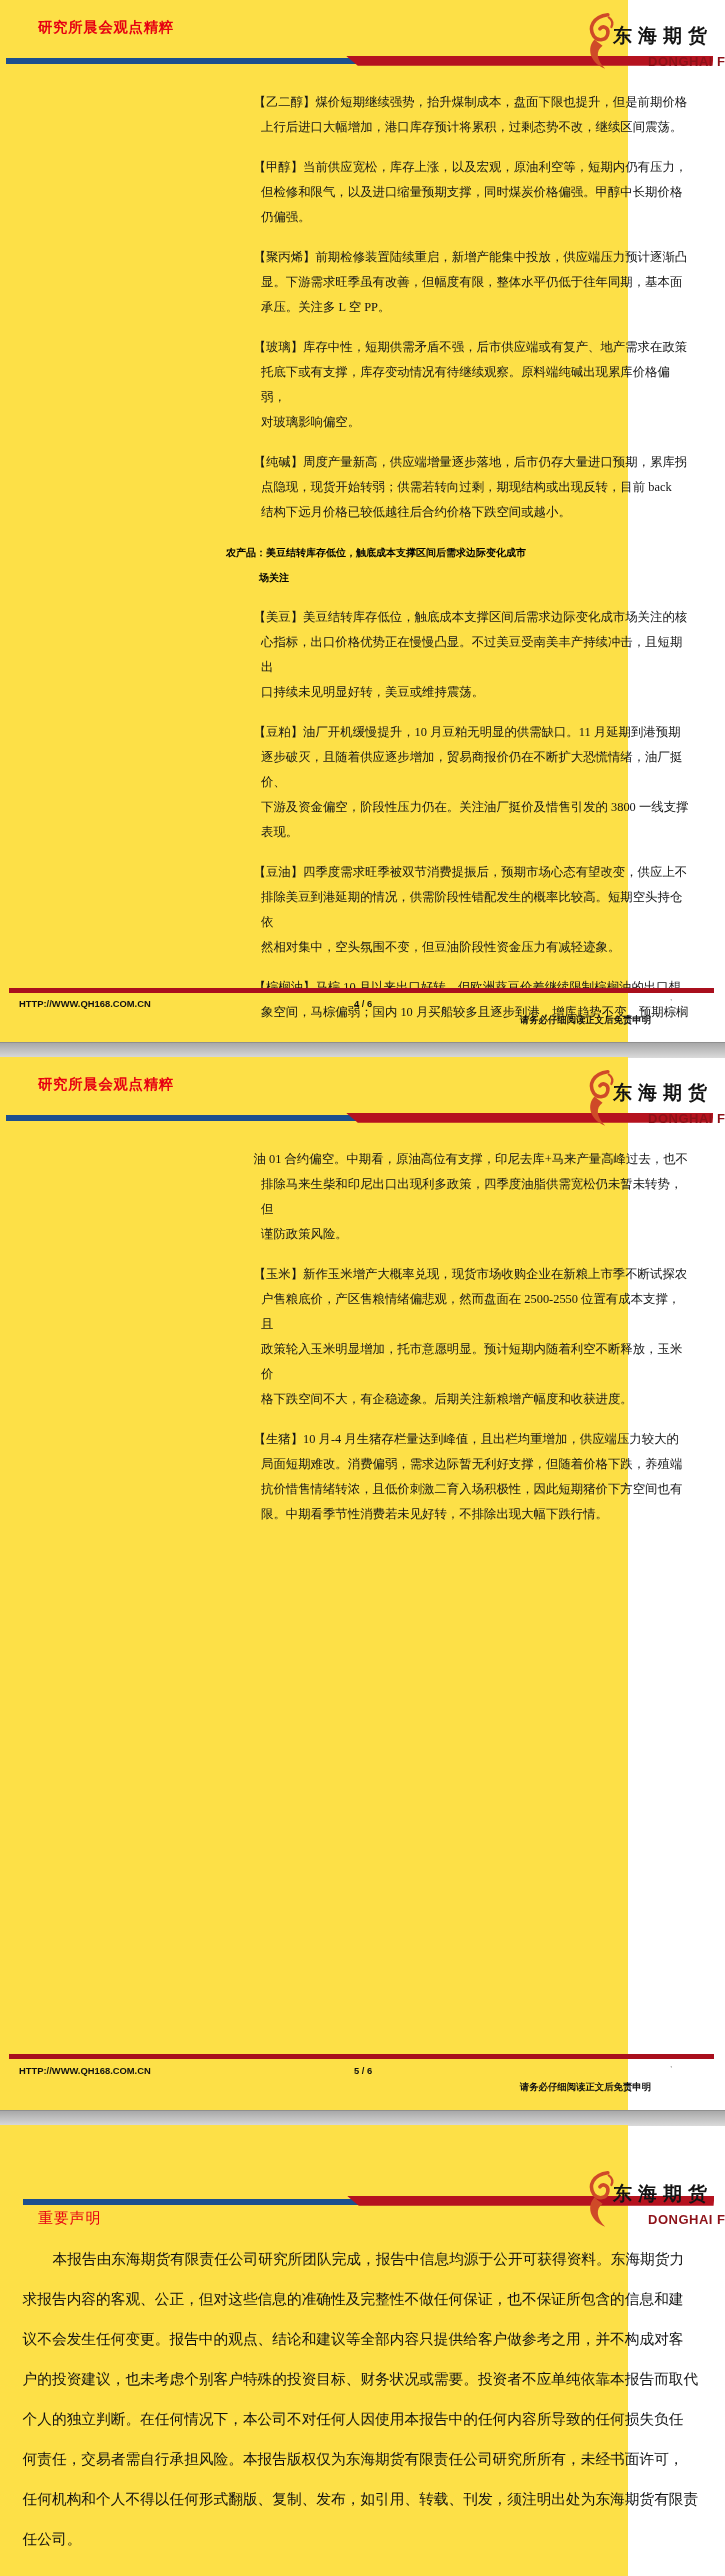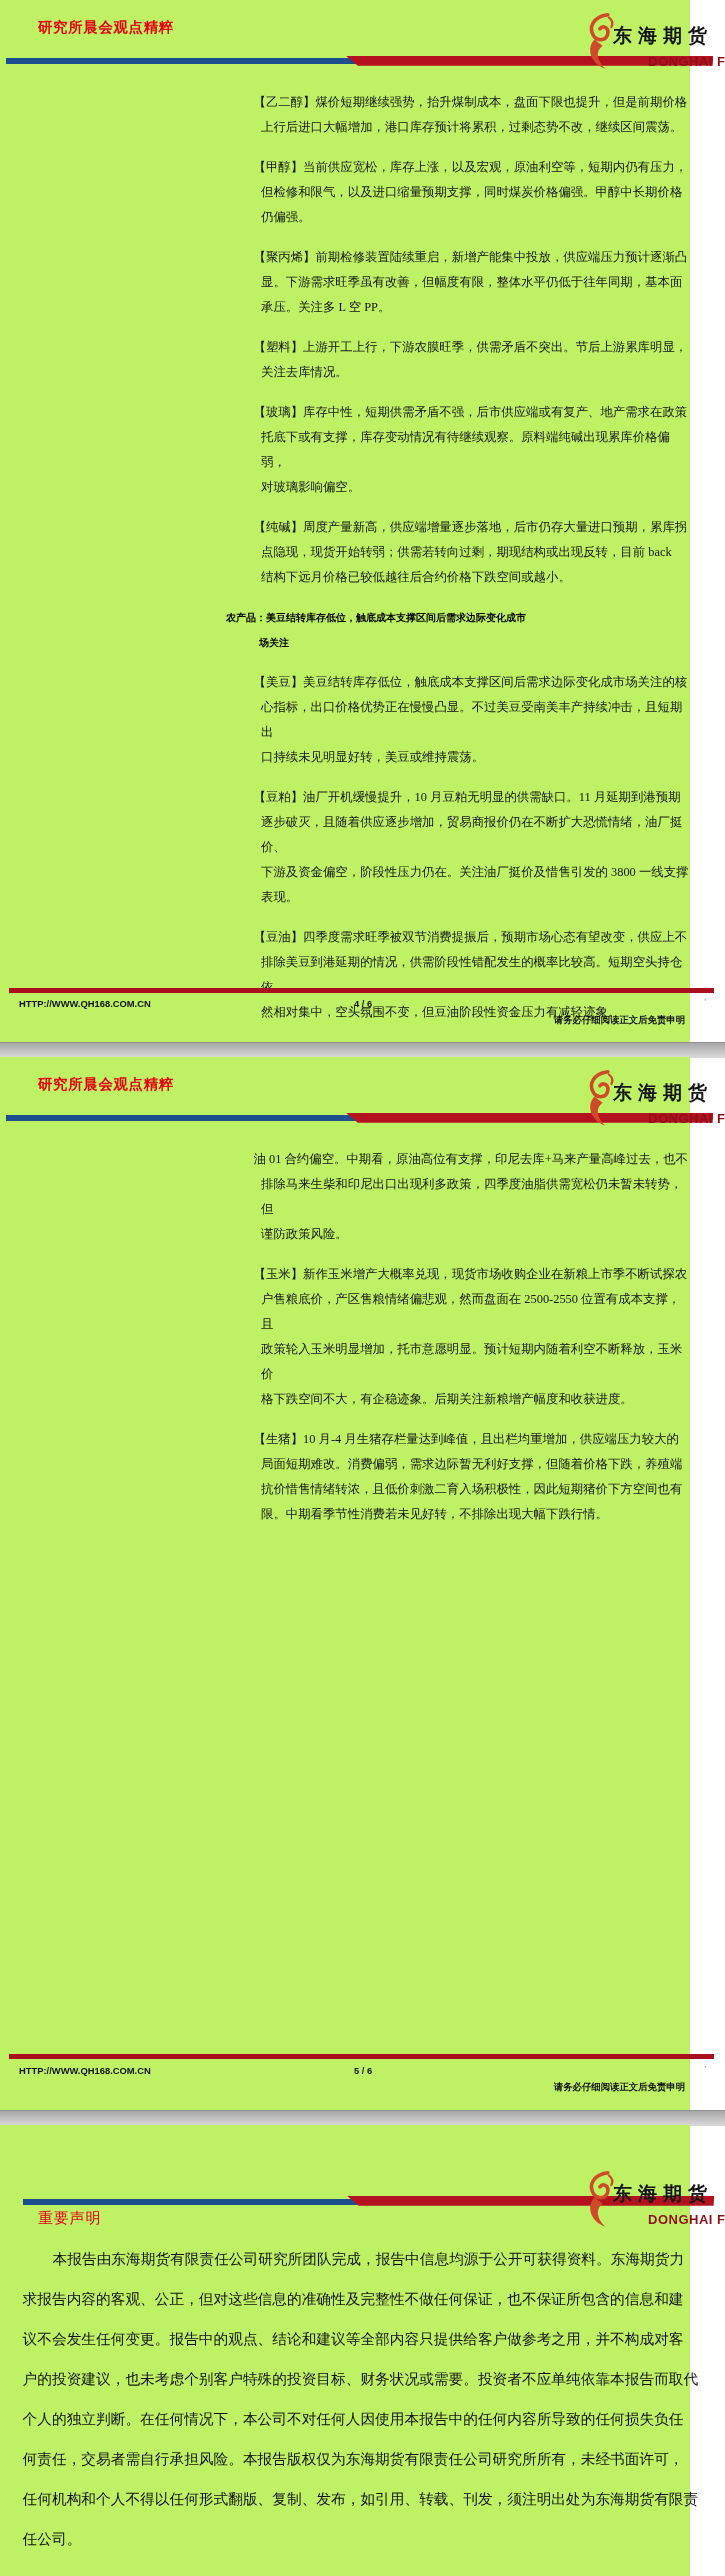--- a/index.html
+++ b/index.html
@@ -2,21 +2,21 @@
 <html style="font-size:12px"><head>
 <meta charset="utf-8">
 <style>
   html,body{margin:0;padding:0;}
   body{
     width:726px;height:2576px;position:relative;overflow:hidden;
     background:#ffffff;
     font-family:"Liberation Serif","DejaVu Serif",serif;
     color:#1a1a1a;
   }
-  .page{position:absolute;left:0;width:690px;background:#bef264;}
+  .page{position:absolute;left:0;width:628px;background:#fde047;}
   #page1{top:0;height:1042px;}
   #page2{top:1057px;height:1053px;}
   #page3{top:2125px;height:451px;}
   .separator{
     position:absolute;left:0;width:726px;height:15px;
     background:linear-gradient(#a8a8a8,#dadada);
     border-top:0.8px solid #8f8f8f;
   }
   #sep1{top:1042px;}
   #sep2{top:2110px;}
@@ -66,21 +66,21 @@
     padding-left:33px;text-indent:-33px;
     color:#000;
   }
 
   
   .fbar{position:absolute;left:9px;width:705px;height:4.5px;background:#a90f1d;}
   #fbar1{top:988px;} #fbar2{top:2054px;}
   .frow{
     position:absolute;left:0;width:690px;height:15px;
     font-family:"Liberation Sans","DejaVu Sans",sans-serif;
-    font-size:9.4px;font-weight:bold;color:#111;padding-left:34px;
+    font-size:9.4px;font-weight:bold;color:#111;
   }
   #frow1{top:998px;} #frow2{top:2065px;}
   .f-url{position:absolute;left:19px;top:0;}
   .f-page{position:absolute;left:0;width:726px;text-align:center;top:0;}
   .f-note{position:absolute;right:39px;top:16px;}
   .f-mark{position:absolute;right:18px;top:-1.5px;color:#8a8a8a;font-size:8.3px;font-weight:normal;}
 
   
   .disc-title{
     position:absolute;left:38px;top:84px;
@@ -114,22 +114,20 @@
 
   <div class="bodycol">
     <div class="para">【乙二醇】煤价短期继续强势，抬升煤制成本，盘面下限也提升，但是前期价格
 上行后进口大幅增加，港口库存预计将累积，过剩态势不改，继续区间震荡。</div>
     <div class="para">【甲醇】当前供应宽松，库存上涨，以及宏观，原油利空等，短期内仍有压力，
 但检修和限气，以及进口缩量预期支撑，同时煤炭价格偏强。甲醇中长期价格
 仍偏强。</div>
     <div class="para">【聚丙烯】前期检修装置陆续重启，新增产能集中投放，供应端压力预计逐渐凸
 显。下游需求旺季虽有改善，但幅度有限，整体水平仍低于往年同期，基本面
 承压。关注多 L 空 PP。</div>
-    <div class="para">【塑料】上游开工上行，下游农膜旺季，供需矛盾不突出。节后上游累库明显，
-关注去库情况。</div>
     <div class="para">【玻璃】库存中性，短期供需矛盾不强，后市供应端或有复产、地产需求在政策
 托底下或有支撑，库存变动情况有待继续观察。原料端纯碱出现累库价格偏弱，
 对玻璃影响偏空。</div>
     <div class="para">【纯碱】周度产量新高，供应端增量逐步落地，后市仍存大量进口预期，累库拐
 点隐现，现货开始转弱；供需若转向过剩，期现结构或出现反转，目前 back
 结构下远月价格已较低越往后合约价格下跌空间或越小。</div>
     <div class="para heading">农产品：美豆结转库存低位，触底成本支撑区间后需求边际变化成市
 场关注</div>
     <div class="para">【美豆】美豆结转库存低位，触底成本支撑区间后需求边际变化成市场关注的核
 心指标，出口价格优势正在慢慢凸显。不过美豆受南美丰产持续冲击，且短期出

